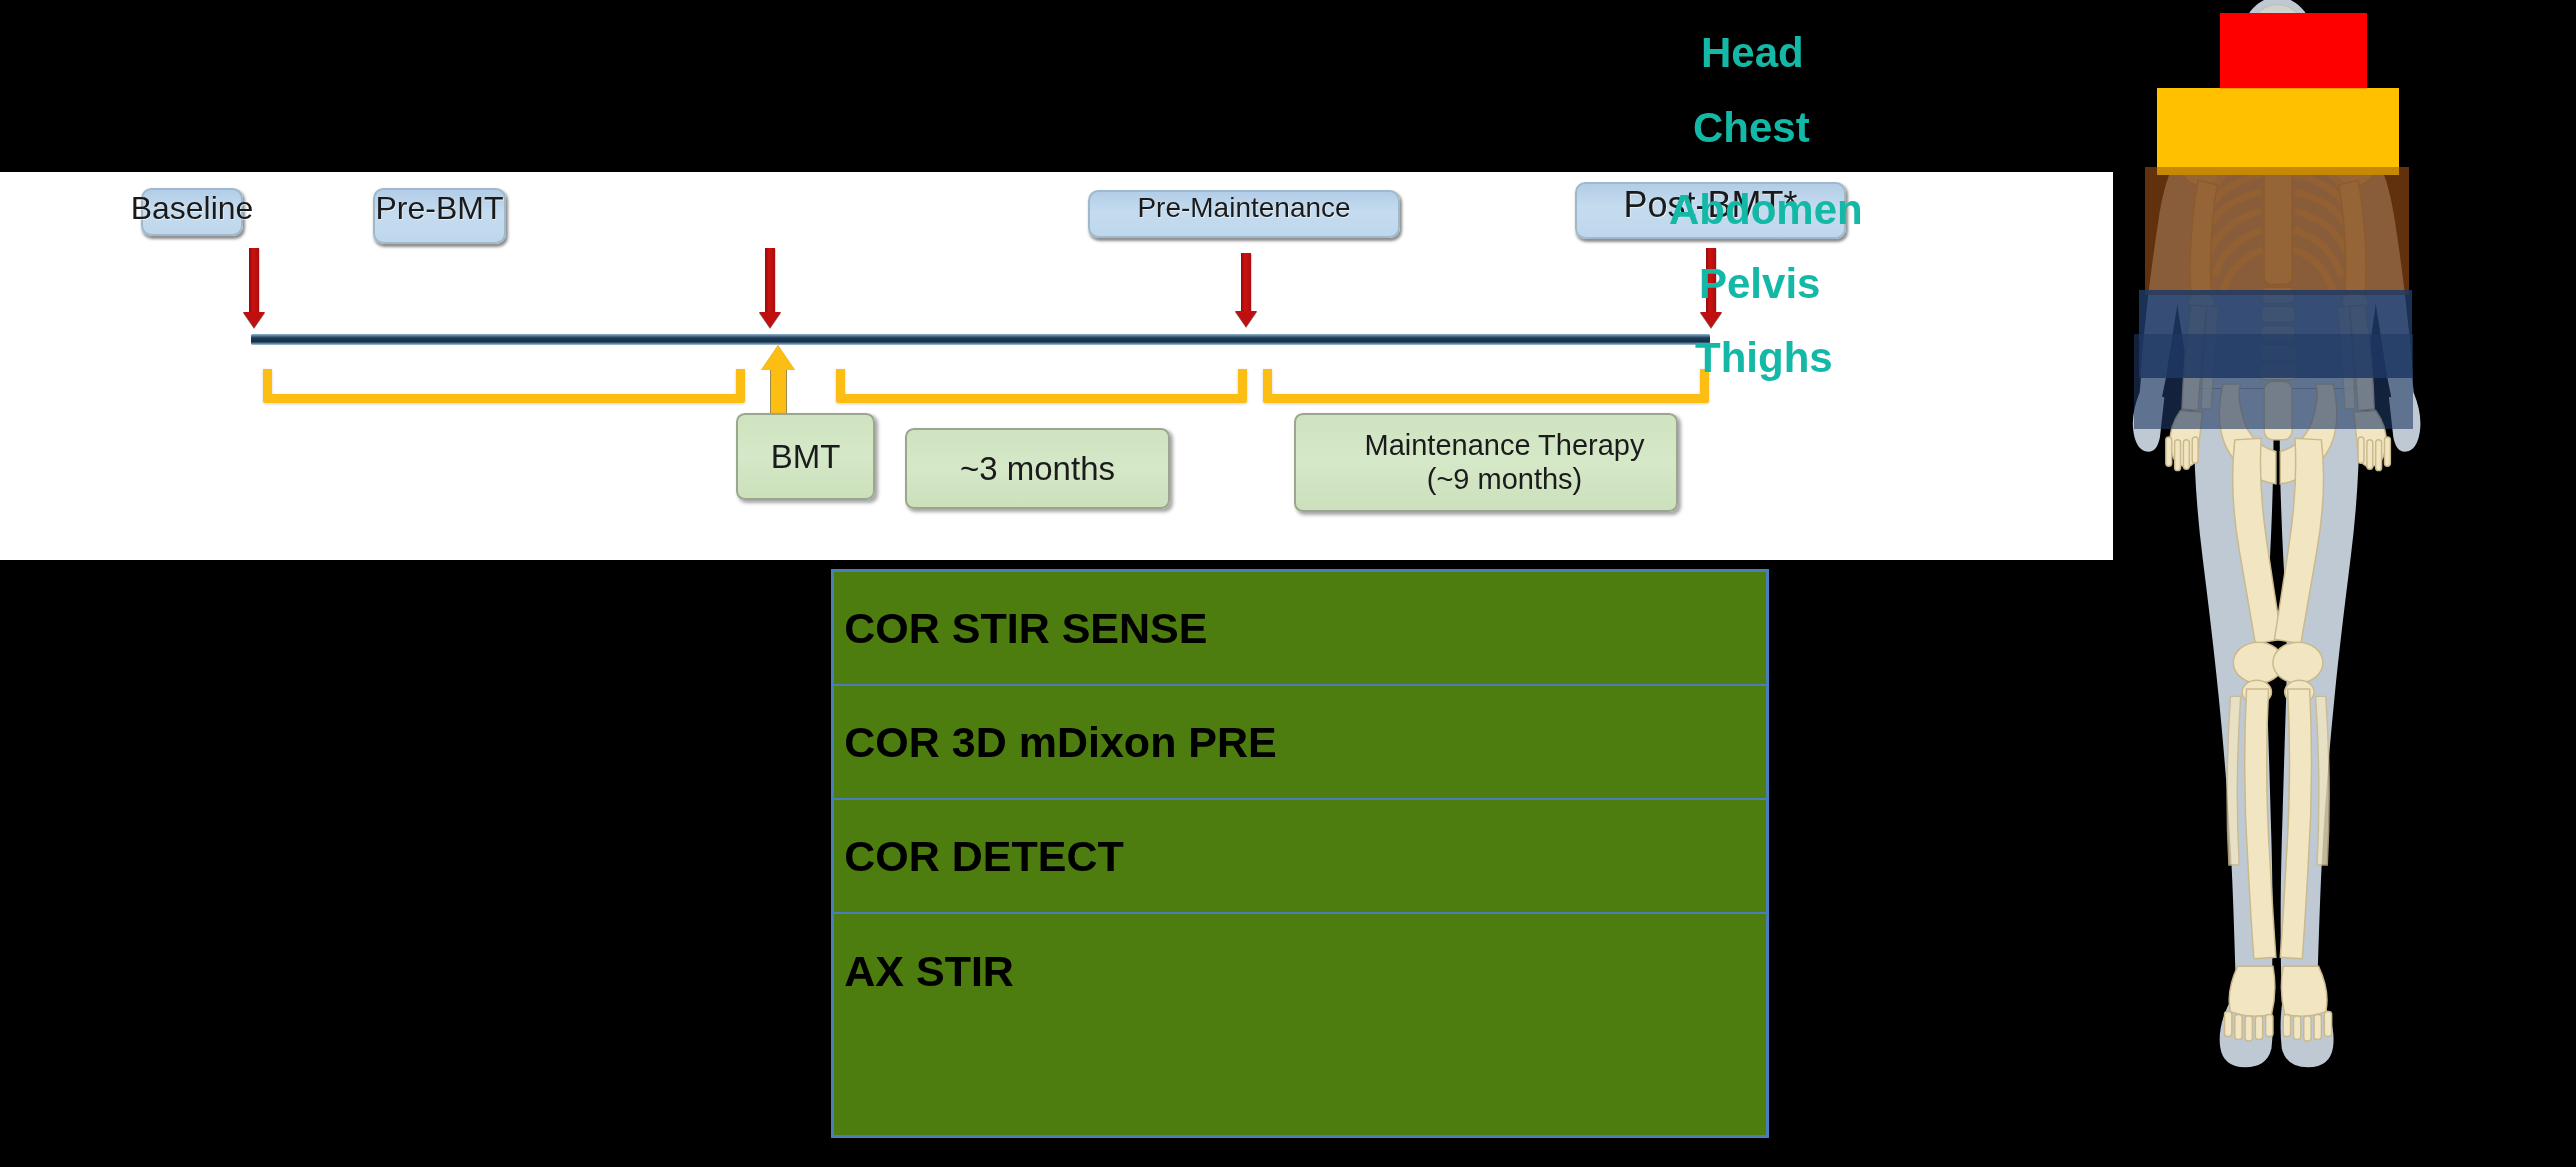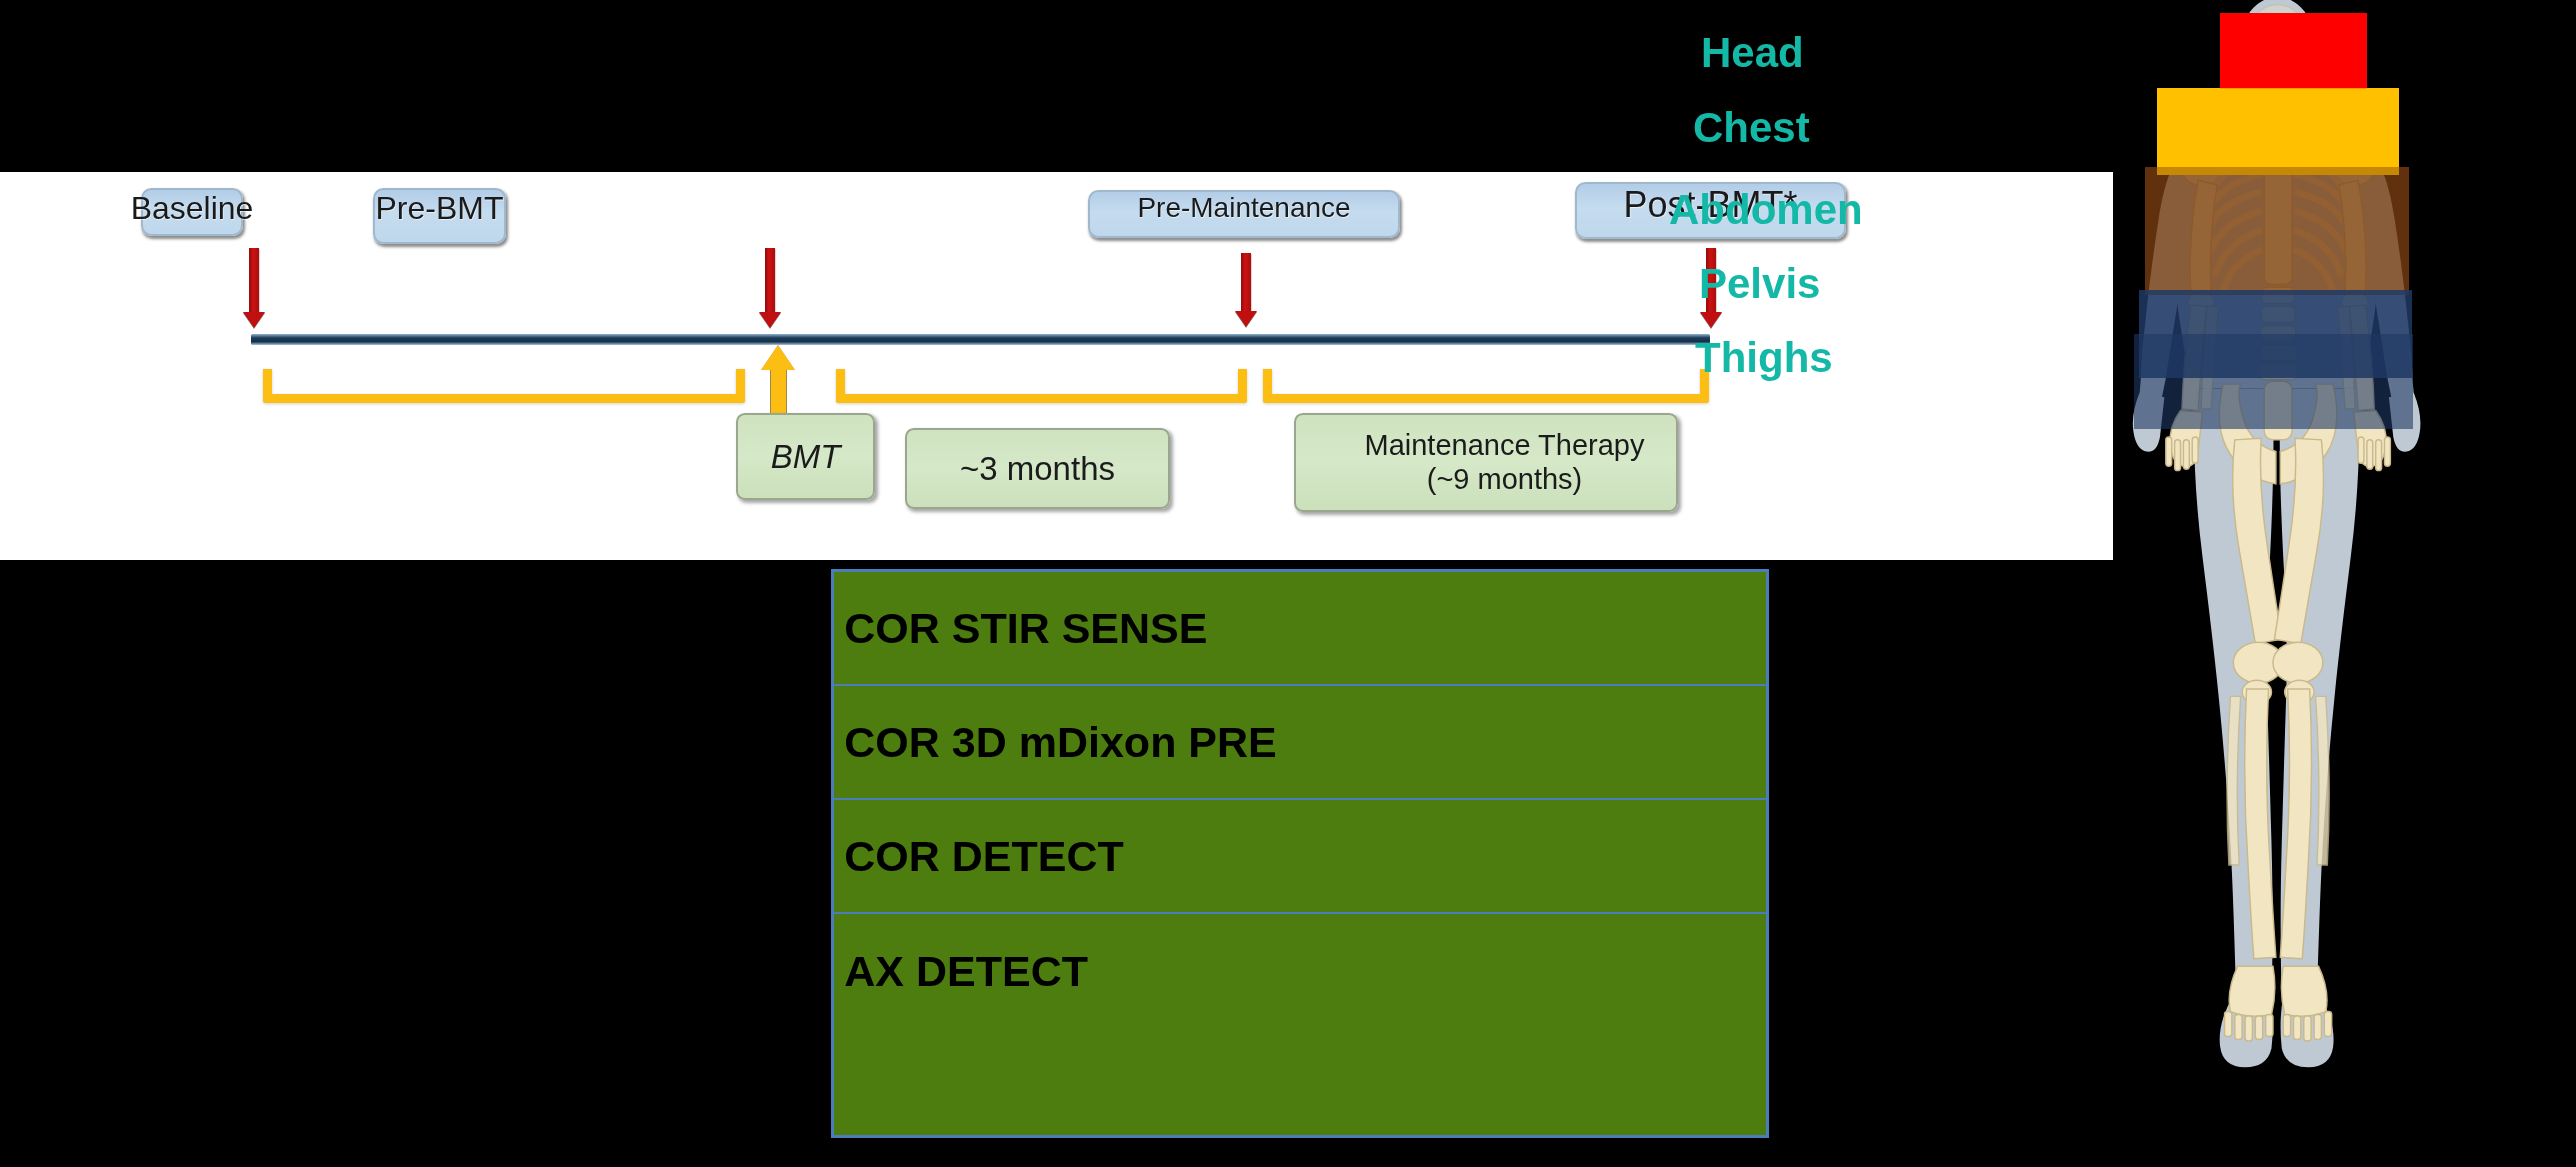--- a/index.html
+++ b/index.html
@@ -158,21 +158,21 @@
   <div class="yellow-bracket" style="left:263px;top:197px;width:482px;"></div>
   <div class="yellow-bracket" style="left:836px;top:197px;width:411px;"></div>
   <div class="yellow-bracket" style="left:1263px;top:197px;width:446px;"></div>
 
   <div class="up-arrow" style="left:761px;top:174px;width:35px;height:75px;">
     <div class="head"></div>
     <div class="shaft" style="height:51px;"></div>
   </div>
 
 
-  <div class="green-box" style="left:736px;top:241px;width:139px;height:87px;font-size:33px;font-style:italic;">
+  <div class="green-box" style="left:736px;top:241px;width:139px;height:87px;font-size:33px;">
     <span>BMT</span>
   </div>
 
   <div class="green-box" style="left:905px;top:241px;width:265px;height:81px;font-size:33px;margin-top:15px;">
     <span>~3 months</span>
   </div>
 
   <div class="green-box" style="left:1294px;top:241px;width:384px;height:99px;font-size:29px;flex-direction:column;padding-left:37px;">
     <span>Maintenance Therapy</span>
     <span>(~9 months)</span>
@@ -183,21 +183,21 @@
   <div class="seq-row">
     <span>COR STIR SENSE</span>
   </div>
   <div class="seq-row">
     <span>COR 3D mDixon PRE</span>
   </div>
   <div class="seq-row">
     <span>COR DETECT</span>
   </div>
   <div class="seq-row">
-    <span>AX DETECT</span>
+    <span>AX STIR</span>
   </div>
 </div>
 
 <div id="anatomy-area">
 
   <div class="region-label" id="label-head">Head</div>
   <div class="region-label" id="label-chest">Chest</div>
   <div class="region-label" id="label-abdomen">Abdomen</div>
   <div class="region-label" id="label-pelvis">Pelvis</div>
   <div class="region-label" id="label-thighs">Thighs</div>

